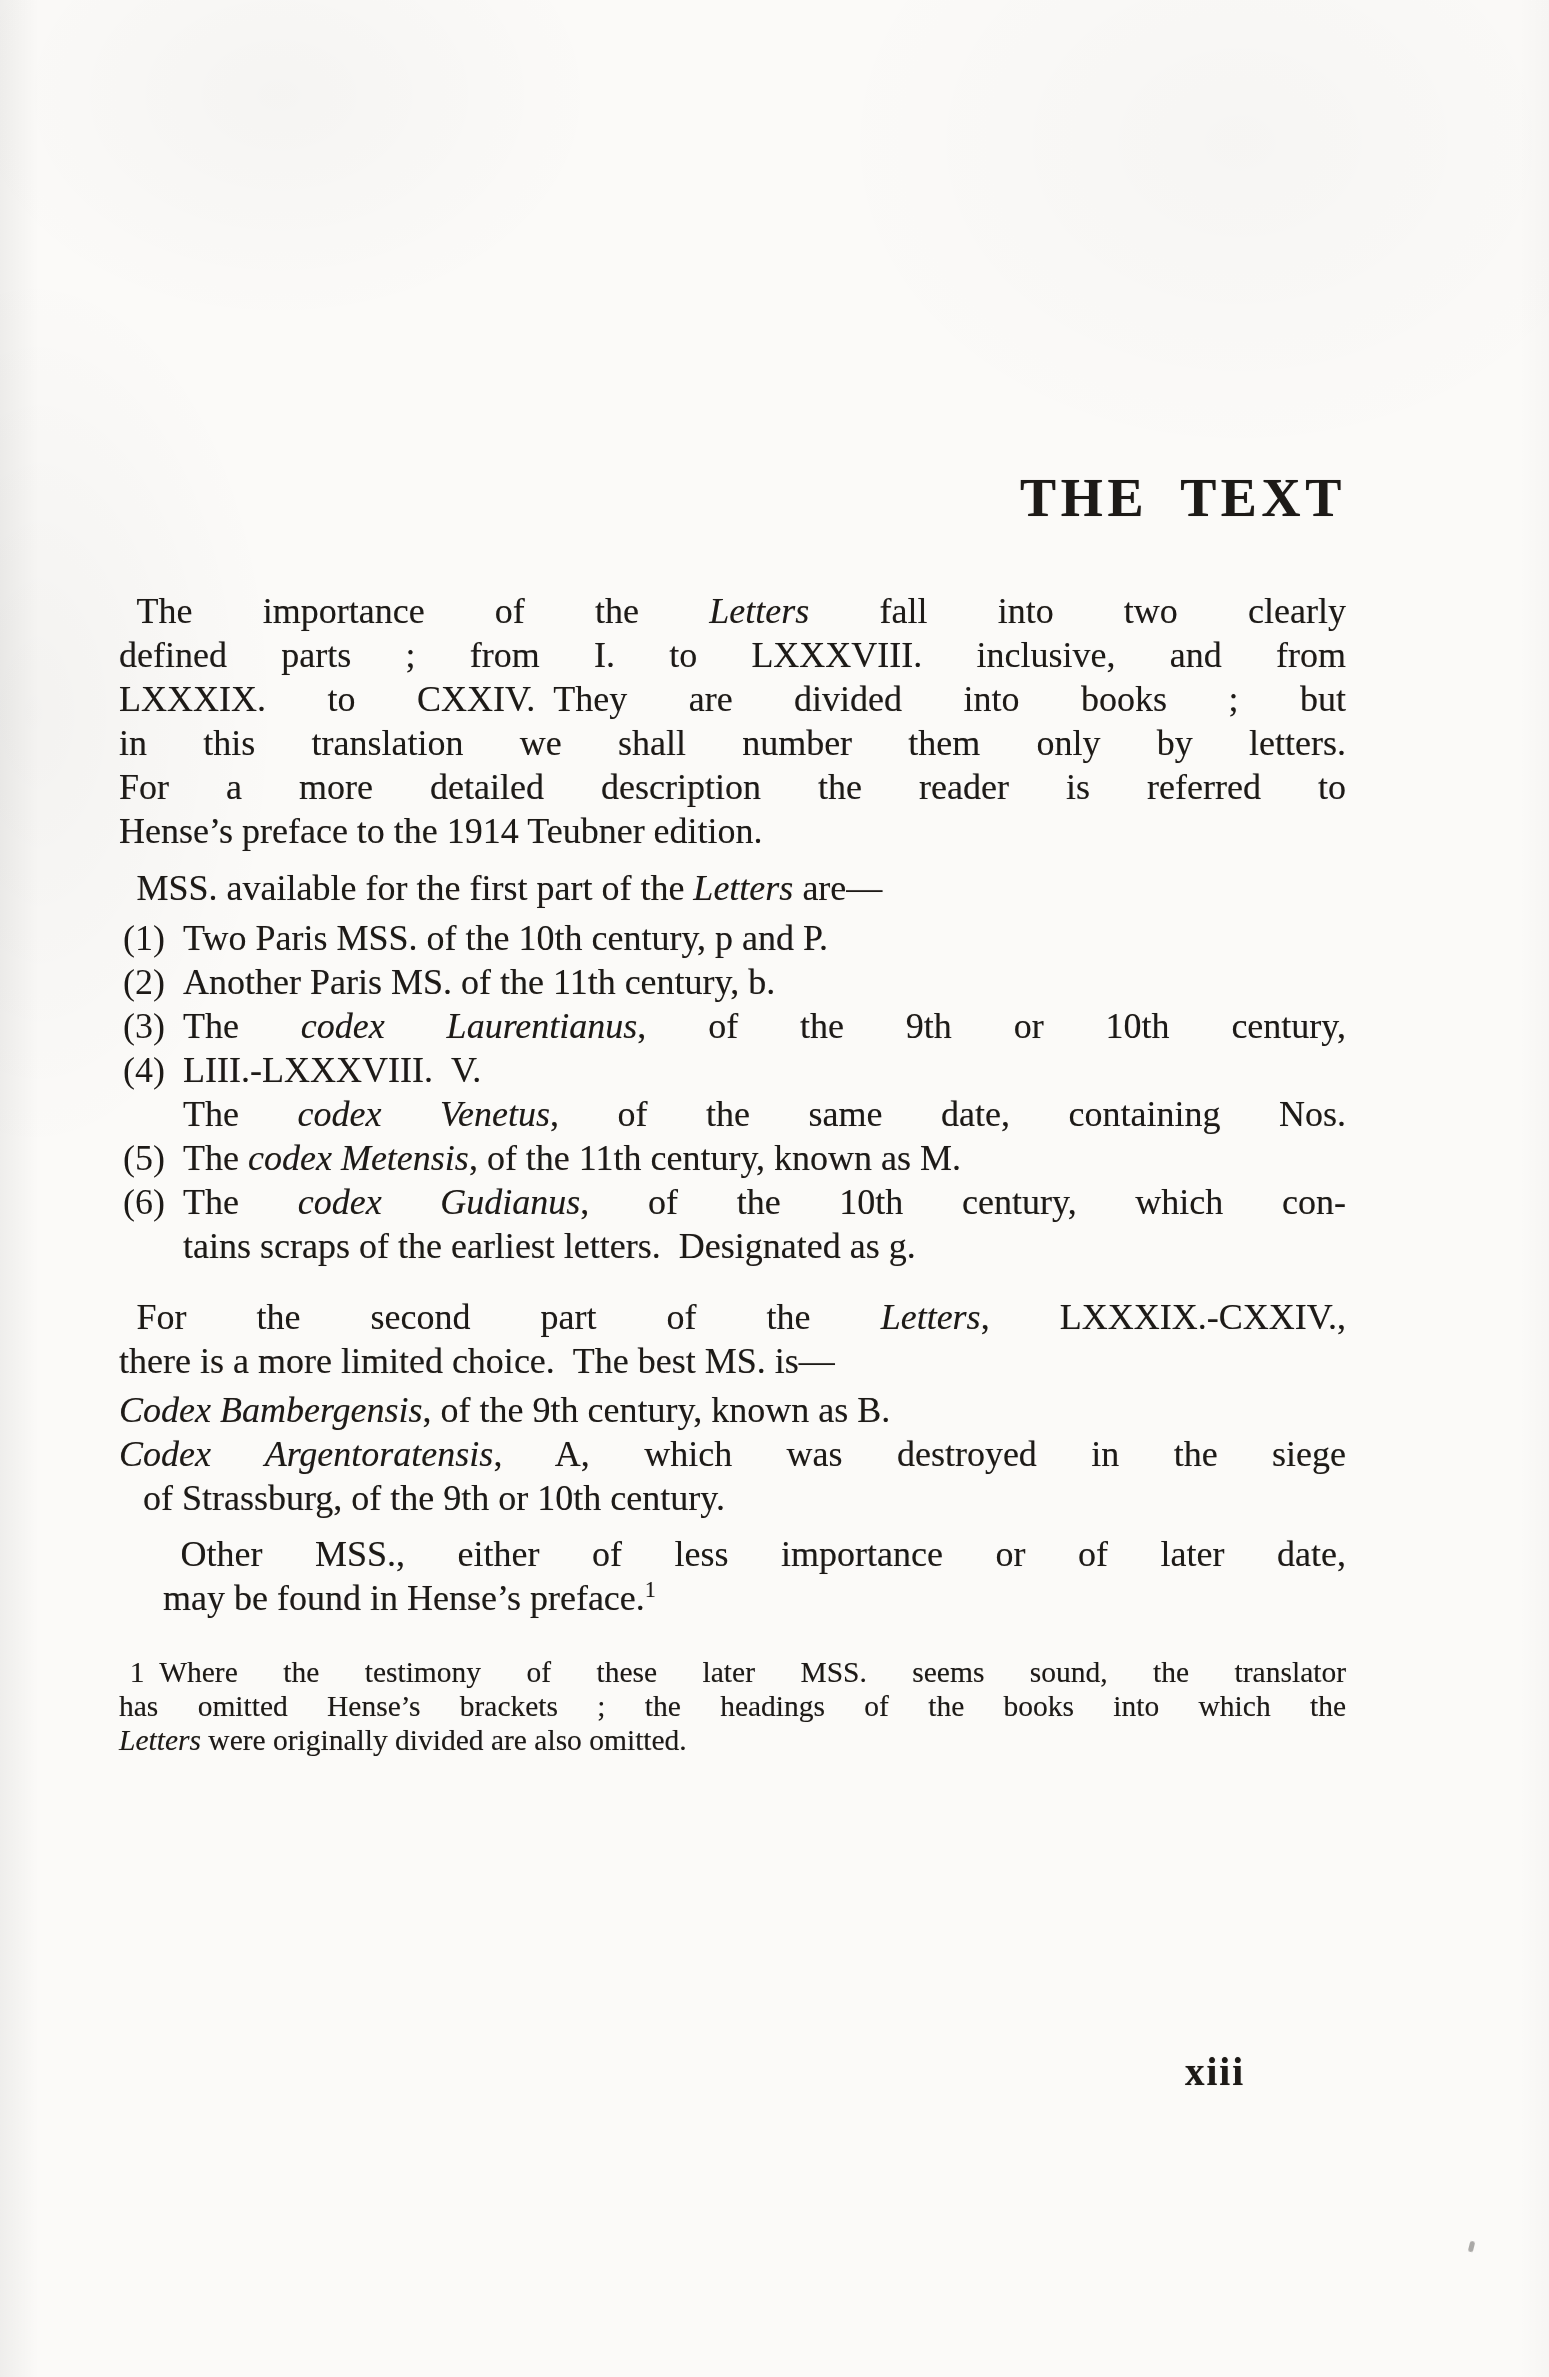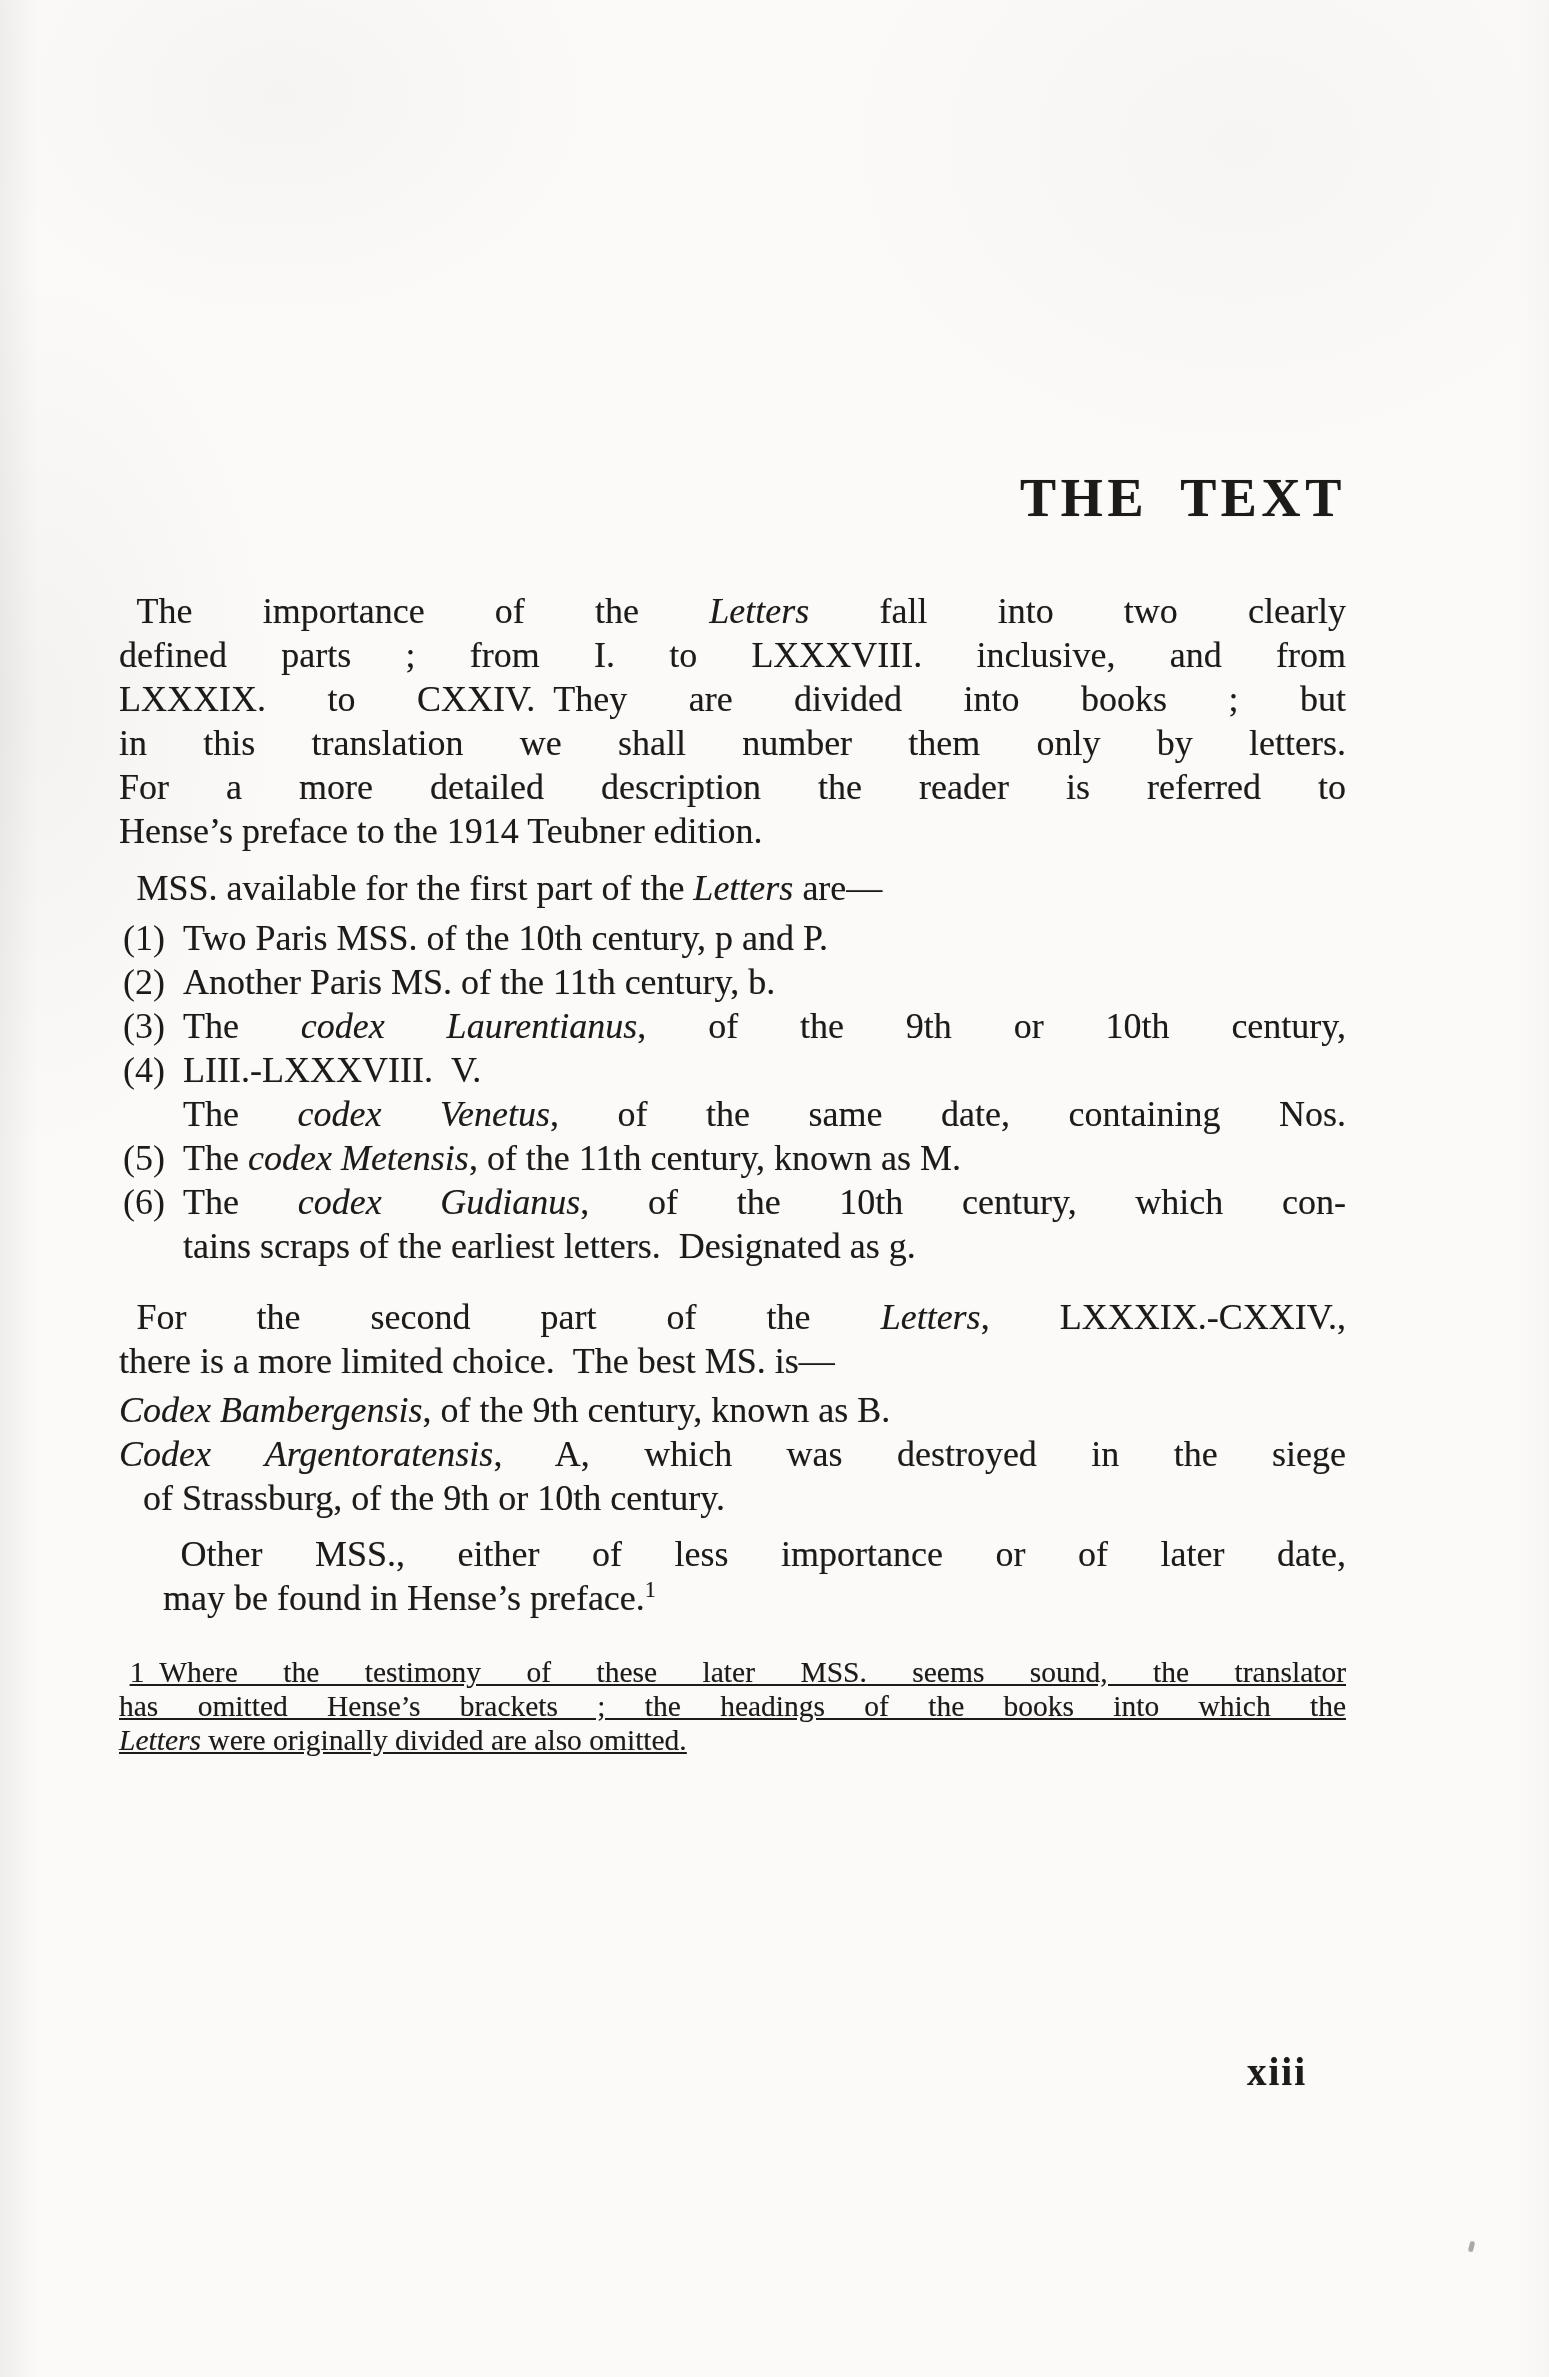--- a/index.html
+++ b/index.html
@@ -44,25 +44,25 @@
   .mss-intro    { margin-top: 13.4px; }
   .ms-list      { margin-top: 5.4px; }
   .second-part  { margin-top: 27px; }
   .codex-entries{ margin-top: 5.4px; }
   .other-mss    { margin-top: 12px; margin-left: 44px; }
   .li { position: relative; padding-left: 64px; }
   .li-marker { position: absolute; left: 4px; top: 0; }
   sup { font-size: 0.62em; line-height: 0; vertical-align: super; }
   i { font-style: italic; }
   .footnote { margin-top: 35px; font-size: 29.5px; line-height: 34px; }
-  .footnote .ln { min-height: 34px; text-decoration: underline; }
+  .footnote .ln { min-height: 34px; }
   .fn-ind { margin-left: 10.7px; }
   .pagenum {
     position: absolute;
-    left: 1247px;
+    left: 1185px;
     top: 2049px;
     font-size: 39px;
     font-weight: bold;
     letter-spacing: 2px;
     text-shadow: 0 0 0.7px rgba(20,15,10,0.5);
   }
   .speck {
     position: absolute;
     left: 1469px;
     top: 2241px;

